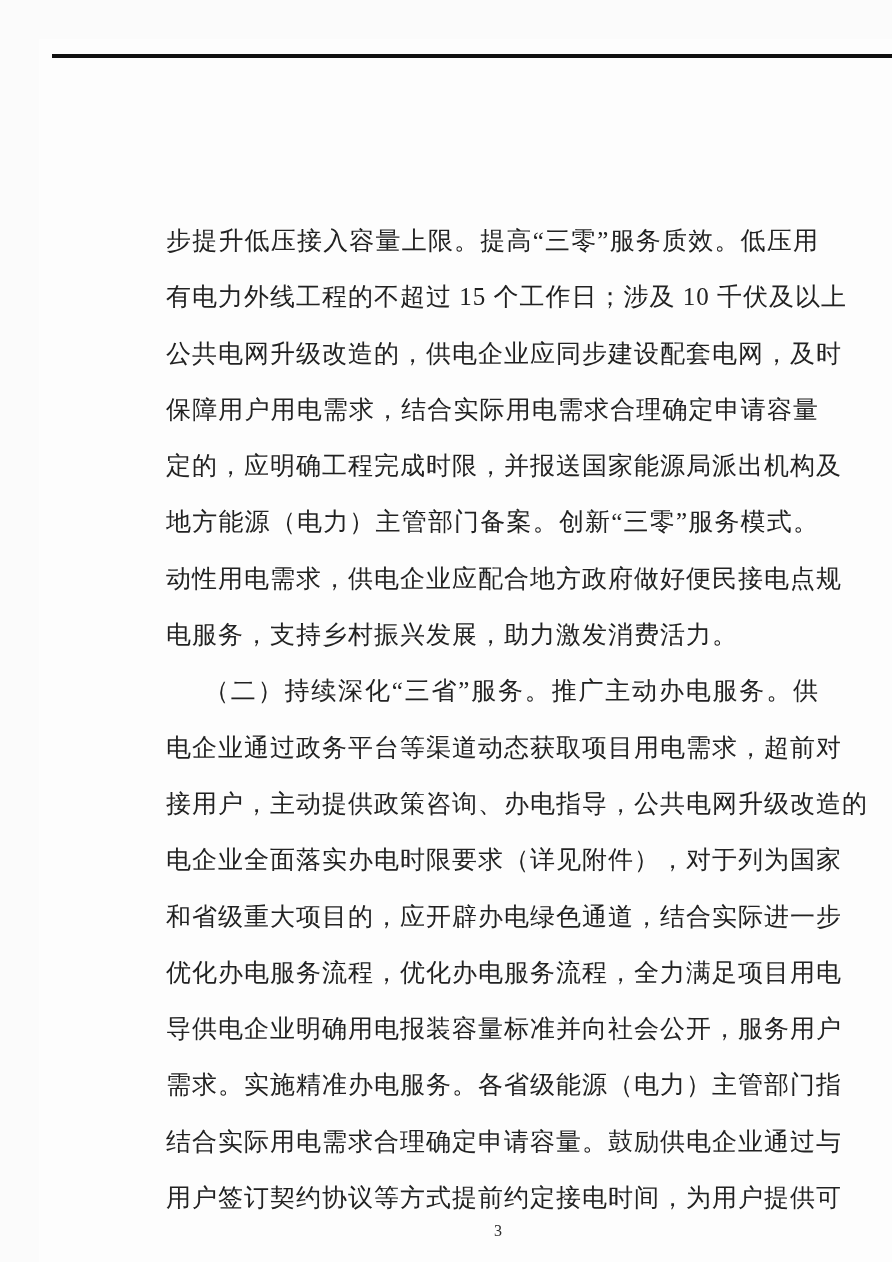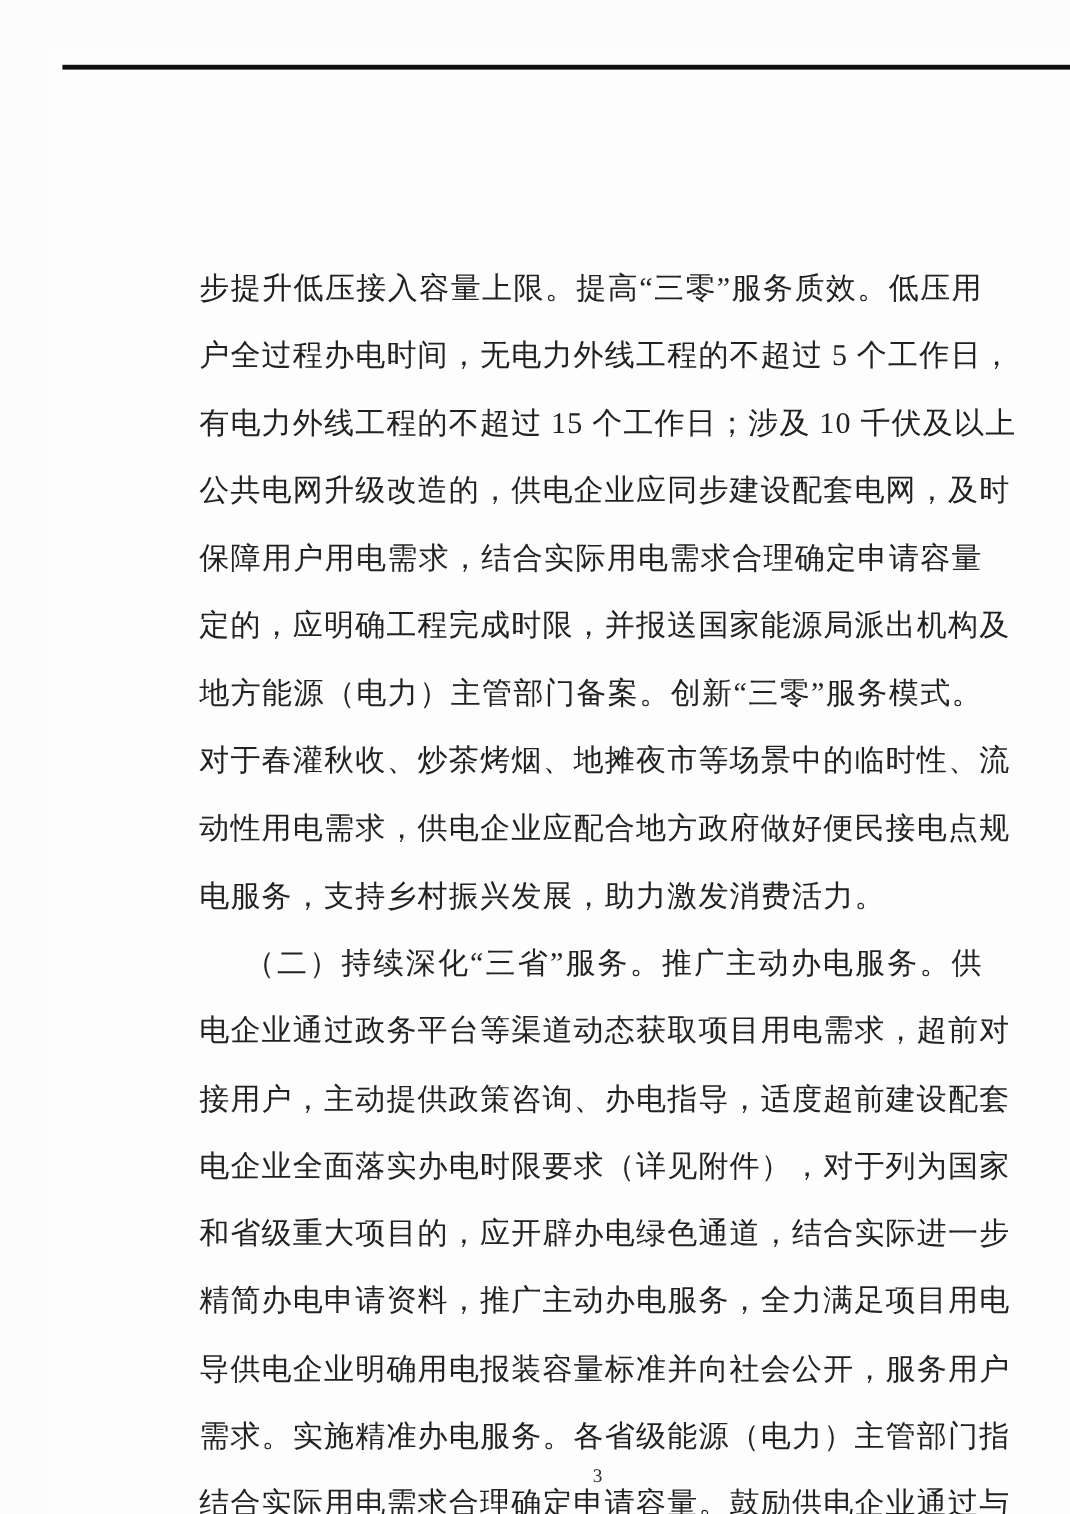--- a/index.html
+++ b/index.html
@@ -72,35 +72,34 @@
 </style>
 </head>
 <body>
 
 <div class="page">
 
   <div class="top-edge"></div>
 
   <main class="text-block">
     <div class="line">步提升低压接入容量上限。提高“三零”服务质效。低压用</div>
-    <div class="line">户全过程办电时间，无电力外线工程的不超过 5 个工作日，</div>
     <div class="line">有电力外线工程的不超过 15 个工作日；涉及 10 千伏及以上</div>
     <div class="line">公共电网升级改造的，供电企业应同步建设配套电网，及时</div>
     <div class="line">保障用户用电需求，结合实际用电需求合理确定申请容量</div>
     <div class="line">定的，应明确工程完成时限，并报送国家能源局派出机构及</div>
     <div class="line">地方能源（电力）主管部门备案。创新“三零”服务模式。</div>
-    <div class="line">对于春灌秋收、炒茶烤烟、地摊夜市等场景中的临时性、流</div>
     <div class="line">动性用电需求，供电企业应配合地方政府做好便民接电点规</div>
     <div class="line para-last">电服务，支持乡村振兴发展，助力激发消费活力。</div>
     <div class="line para-indent">（二）持续深化“三省”服务。推广主动办电服务。供</div>
     <div class="line">电企业通过政务平台等渠道动态获取项目用电需求，超前对</div>
-    <div class="line">接用户，主动提供政策咨询、办电指导，适度超前建设配套</div>
+    <div class="line">接用户，主动提供政策咨询、办电指导，公共电网升级改造的</div>
     <div class="line">电企业全面落实办电时限要求（详见附件），对于列为国家</div>
     <div class="line">和省级重大项目的，应开辟办电绿色通道，结合实际进一步</div>
-    <div class="line">精简办电申请资料，推广主动办电服务，全力满足项目用电</div>
+    <div class="line">优化办电服务流程，优化办电服务流程，全力满足项目用电</div>
     <div class="line">导供电企业明确用电报装容量标准并向社会公开，服务用户</div>
     <div class="line">需求。实施精准办电服务。各省级能源（电力）主管部门指</div>
     <div class="line">结合实际用电需求合理确定申请容量。鼓励供电企业通过与</div>
+    <div class="line">用户签订契约协议等方式提前约定接电时间，为用户提供可</div>
   </main>
 
   <div class="page-number">3</div>
 
 </div>
 
 </body></html>

